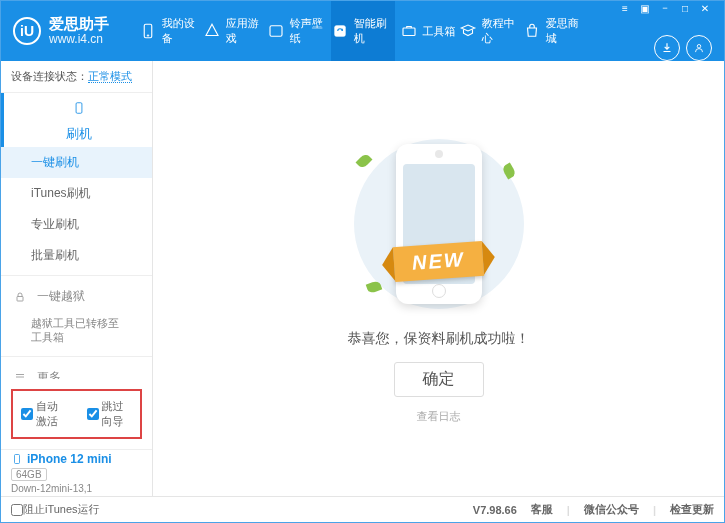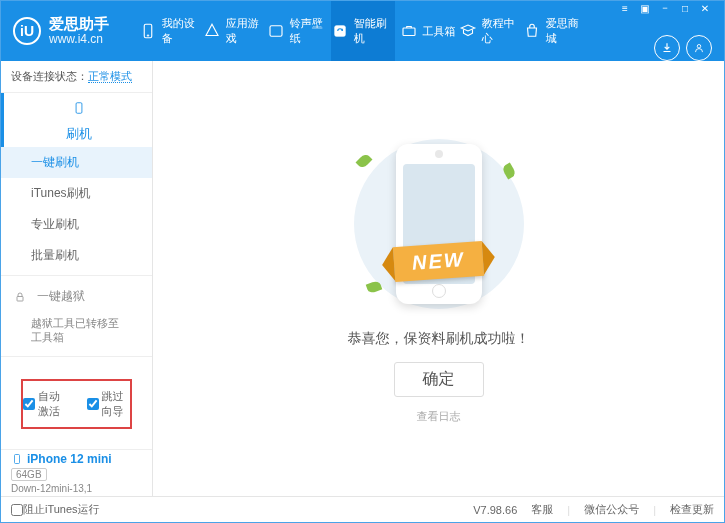--- a/index.html
+++ b/index.html
@@ -31,21 +31,21 @@
 .sidebar { width: 152px; border-right: 1px solid #e5e5e5; display: flex; flex-direction: column; font-size: 12px; color: #555; }
 .status-row { padding: 8px 10px; border-bottom: 1px solid #eee; font-size: 11px; }
 .status-row .mode { color: #1a8fe6; border-bottom: 1px dotted #1a8fe6; }
 .side-scroll { flex: 1; overflow-y: auto; }
 .side-section { padding: 8px 10px 4px 12px; display: flex; align-items: center; gap: 10px; color: #888; cursor: pointer; }
 .side-section.main { color: #1a8fe6; font-size: 13px; border-left: 3px solid #1a8fe6; }
 .side-sub { padding: 7px 10px 7px 30px; cursor: pointer; color: #666; }
 .side-sub.active { background: #e8f3fc; color: #1a8fe6; }
 .side-sub.small { font-size: 11px; padding-left: 30px; color: #888; line-height: 1.3; }
 .side-divider { height: 1px; background: #eee; margin: 4px 0; }
-.checkboxes { padding: 8px 0; border: 2px solid #d44; margin: 20px; display: flex; gap: 20px; font-size: 11px; }
+.checkboxes { padding: 8px 8px; border: 2px solid #d44; margin: 10px; display: flex; gap: 20px; font-size: 11px; }
 .checkboxes label { display: flex; align-items: center; gap: 3px; color: #666; cursor: pointer; }
 .checkboxes input { accent-color: #1a8fe6; width: 12px; height: 12px; }
 .device-block { padding: 2px 10px; border-top: 1px solid #eee; }
 .device-name { color: #1a8fe6; font-weight: bold; font-size: 12px; display: flex; align-items: center; gap: 4px; }
 .device-badge { display: inline-block; border: 1px solid #ccc; border-radius: 2px; font-size: 10px; padding: 0 4px; color: #888; margin-top: 2px; }
 .device-sub { font-size: 10px; color: #888; margin-top: 2px; }
 
 
 .main { flex: 1; display: flex; flex-direction: column; align-items: center; justify-content: center; position: relative; }
 .illust { width: 200px; height: 180px; position: relative; display: flex; align-items: center; justify-content: center; }
@@ -64,21 +64,21 @@
 .leaf.l3 { bottom: 20px; left: 30px; transform: rotate(70deg); }
 .success-msg { margin-top: 16px; font-size: 14px; color: #555; }
 .ok-btn { margin-top: 14px; padding: 6px 28px; border: 1px solid #ddd; background: #fff; border-radius: 3px; cursor: pointer; font-size: 16px; color: #555; }
 .log-link { margin-top: 12px; font-size: 11px; color: #aaa; cursor: pointer; }
 
 
 .footer { height: 26px; border-top: 1px solid #e5e5e5; display: flex; align-items: center; padding: 0 10px; font-size: 11px; color: #666; }
 .footer label { display: flex; align-items: center; gap: 0; cursor: pointer; }
 .footer input { width: 12px; height: 12px; }
 .footer-right { margin-left: auto; display: flex; align-items: center; gap: 14px; }
-.footer-right span { cursor: pointer; }
+.footer-right span { cursor: pointer; font-weight: bold; }
 .sep { color: #ddd; }
 .side-icon { width: 14px; height: 14px; display: flex; align-items: center; justify-content: center; color: #888; }
 .side-section.main .side-icon { color: #1a8fe6; }
 </style>
 </head>
 <body>
 
 <div class="window">
   <div class="titlebar">
     <div class="logo-wrap">

